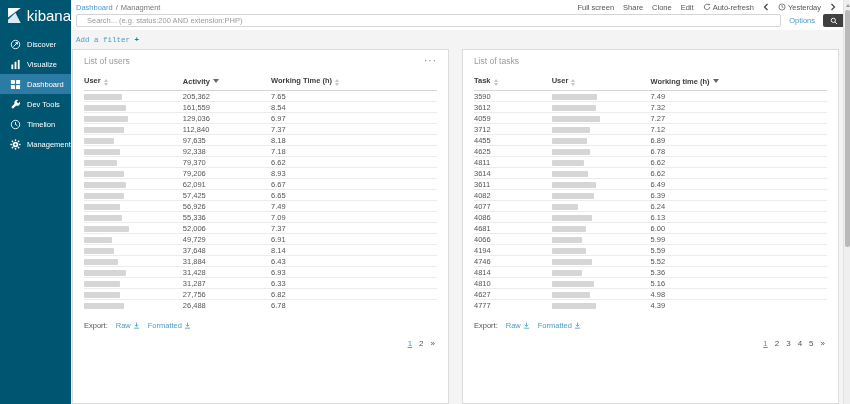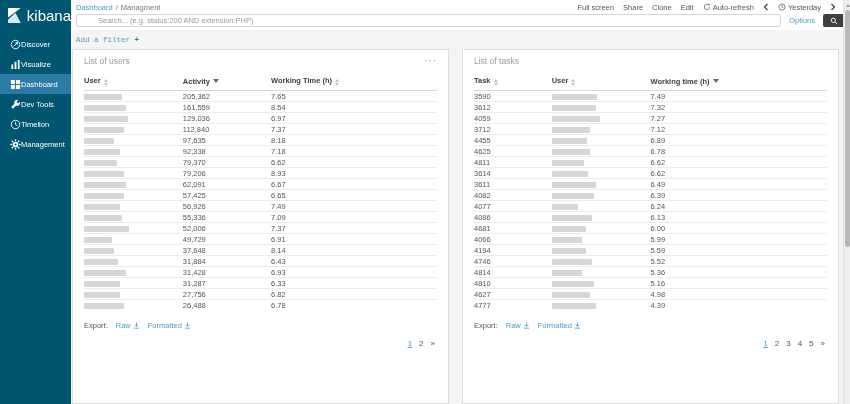--- a/index.html
+++ b/index.html
@@ -6,41 +6,41 @@
   *{box-sizing:border-box;}
   .app{position:relative;width:850px;height:404px;background:#f4f4f4;overflow:hidden;}
 
   
   .sidebar{position:absolute;left:0;top:0;width:71px;height:100%;background:#005571;z-index:2;}
   .logo{height:30px;display:flex;align-items:center;gap:5px;padding-left:7px;cursor:pointer;}
   .logo-icon{width:15px;height:15px;display:flex;}
   .logo-icon svg{width:100%;height:100%;}
   .logo-text{color:#fff;font-size:15px;}
   .nav{margin-top:4px;}
-  .nav-item{height:20px;display:flex;align-items:center;padding-left:10px;cursor:pointer;}
+  .nav-item{height:20px;display:flex;align-items:center;gap:6px;padding-left:10px;cursor:pointer;}
   .nav-item.active{background:#2c7ba4;}
   .nav-icon{width:11px;height:11px;color:#fff;display:flex;flex:none;}
   .nav-icon svg{width:100%;height:100%;}
   .nav-label{color:#fff;font-size:7.5px;white-space:nowrap;}
 
   
   .main{position:absolute;left:71px;top:0;right:0;bottom:0;display:flex;flex-direction:column;}
   .topbar-row1{height:12px;display:flex;justify-content:space-between;align-items:center;padding:2px 14px 0 5px;background:#fff;}
   .breadcrumb{font-size:7.5px;color:#777;display:flex;gap:3px;align-items:center;}
   .crumb-link{color:#4d9bc7;cursor:pointer;}
   .top-actions{display:flex;align-items:center;gap:9px;font-size:7.5px;color:#555;}
   .top-link{cursor:pointer;white-space:nowrap;}
   .with-icon{display:inline-flex;align-items:center;gap:2px;}
   .mini-icon{display:inline-flex;width:8px;height:8px;color:inherit;}
   .mini-icon svg{width:100%;height:100%;}
   .chev{display:inline-flex;width:6px;height:8px;color:#444;cursor:pointer;}
   .chev svg{width:100%;height:100%;}
 
   .search-row{display:flex;align-items:center;gap:6px;padding:2px 5px 3px;background:#fff;}
-  .search-input{flex:1;height:13px;border:1px solid #d5d5d5;border-radius:2px;font-size:7.5px;padding:0 21px;color:#666;font-family:inherit;background:#fff;outline:none;}
+  .search-input{flex:1;height:13px;border:1px solid #d5d5d5;border-radius:2px;font-size:7.5px;padding:0 10px;color:#666;font-family:inherit;background:#fff;outline:none;}
   .search-input::placeholder{color:#9a9a9a;}
   .options-link{font-size:7.5px;color:#4d9bc7;cursor:pointer;margin:0 2px;}
   .search-btn{width:22px;height:13px;background:#404040;border:none;border-radius:2px;display:flex;align-items:center;justify-content:center;padding:0;cursor:pointer;}
 
   .filter-row{padding:5px 5px 4px;font-size:7.5px;background:#f4f4f4;}
   .add-filter{color:#4d9bc7;cursor:pointer;font-family:Liberation Mono, monospace;}
   .plus{color:#0a7f96;font-weight:bold;}
 
   .panels{flex:1;display:flex;gap:13px;padding:1px 11px 0 1px;}
   .panel{flex:1;background:#fff;border:1px solid #dcdcdc;display:flex;flex-direction:column;padding:0 11px;}

